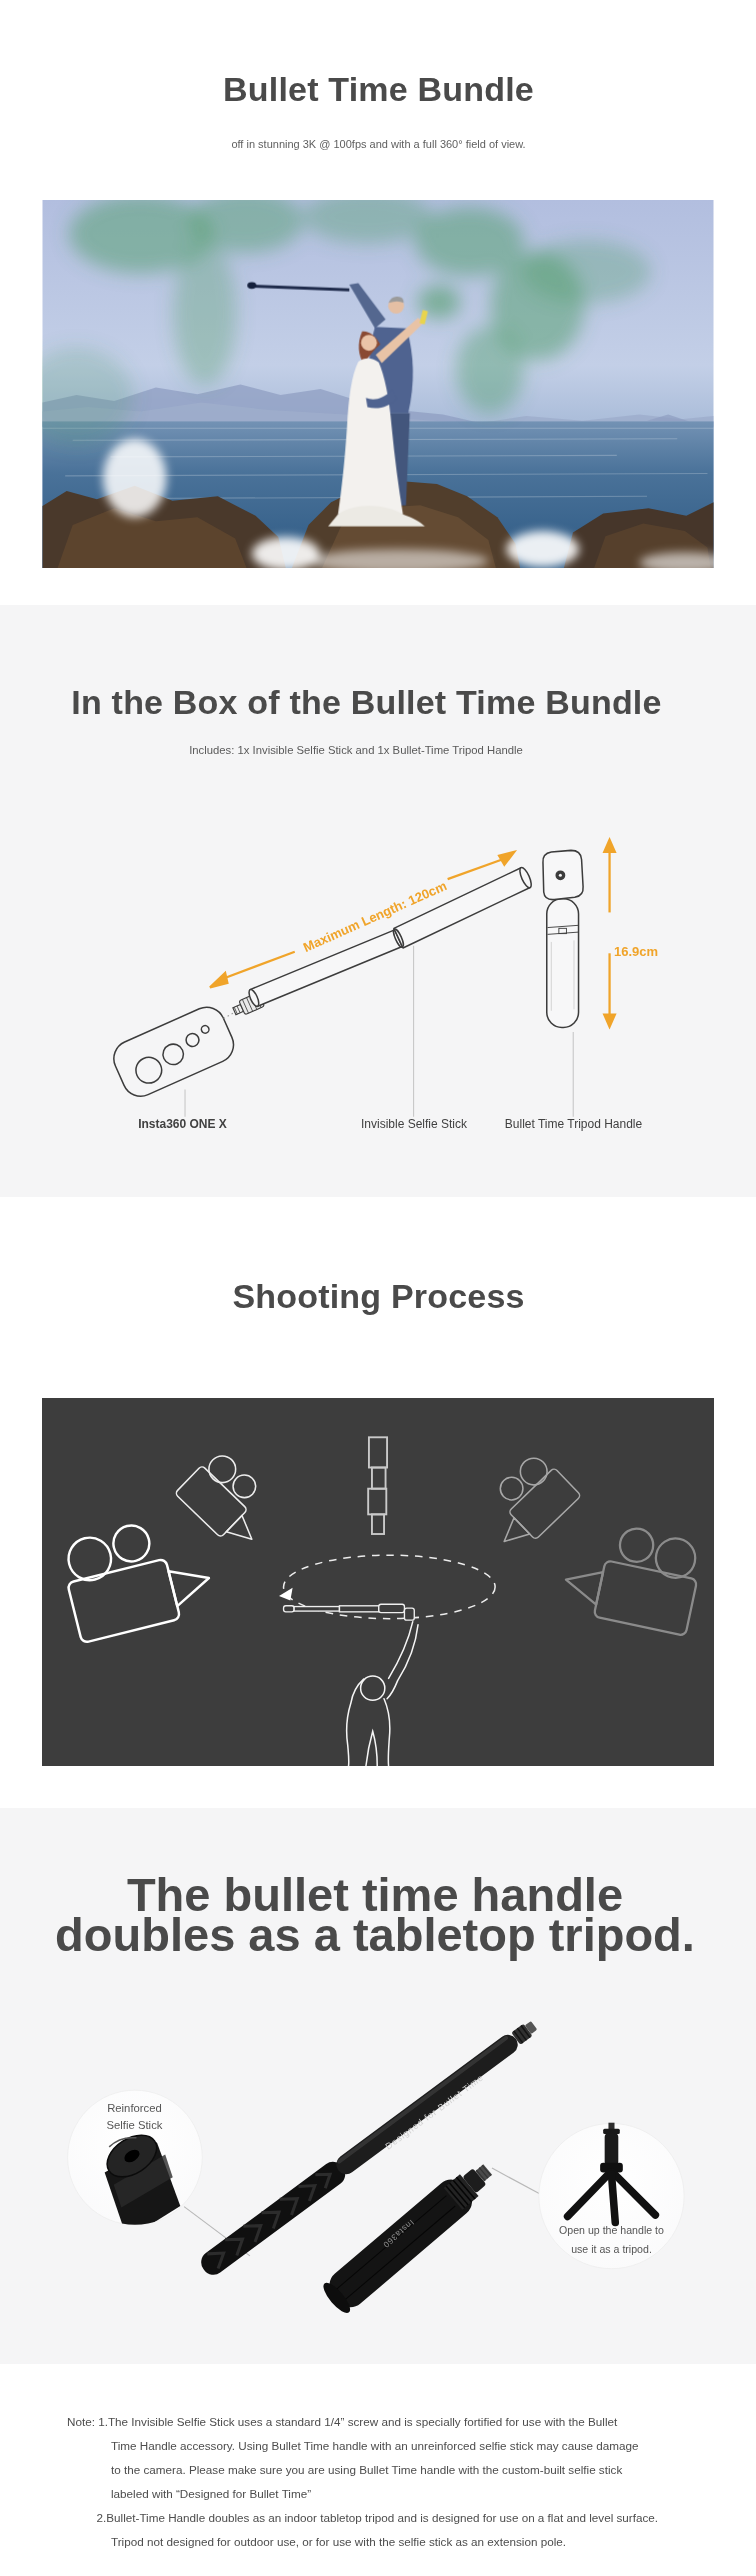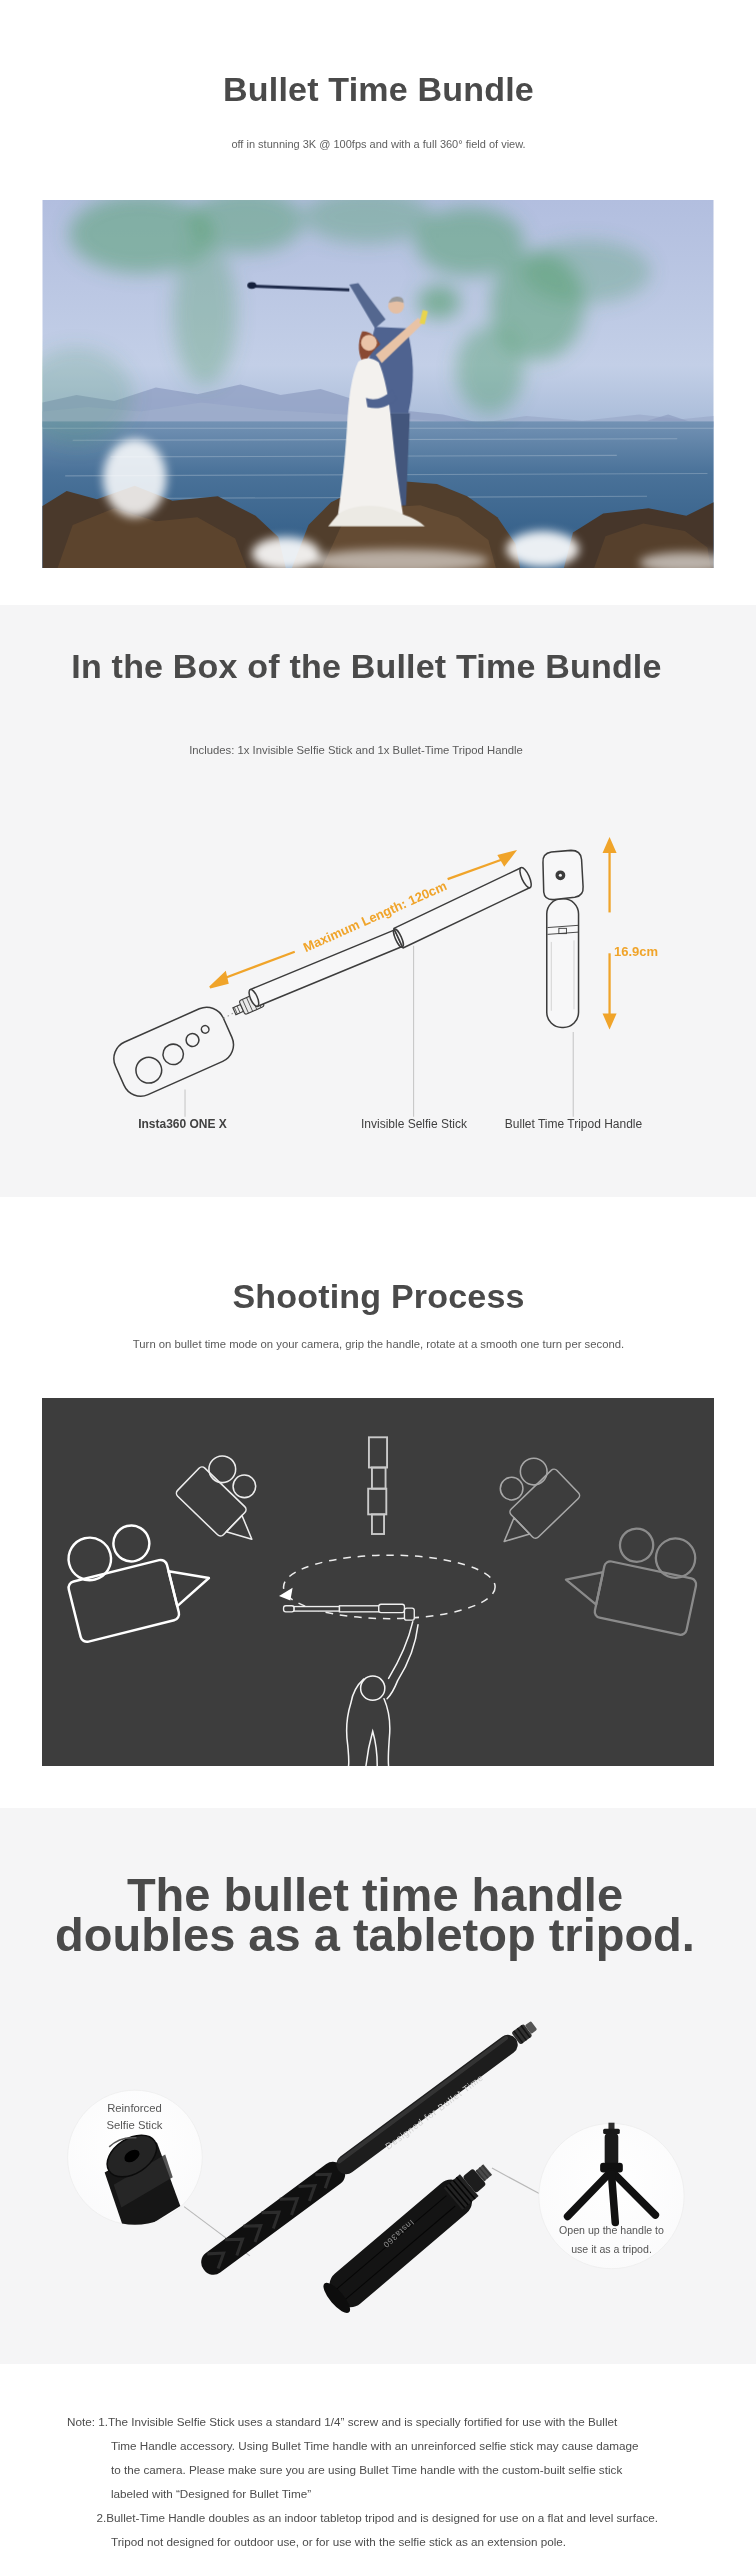--- a/index.html
+++ b/index.html
@@ -110,21 +110,21 @@
         <path d="M423,174 C416,190 418,206 425,217 C432,206 440,197 447,191 C441,180 432,173 423,174 Z" fill="#8a4a33"></path>
         <circle cx="432" cy="189" r="10.5" fill="#eac4a8"></circle>
         <path d="M418,214 C409,232 405,262 403,300 C400,345 396,382 391,416 L477,416 C471,380 466,341 462,300 C459,261 452,231 445,215 C436,208 426,208 418,214 Z" fill="#f3f1ee"></path>
         <path d="M391,416 C412,401 452,401 477,416 C491,421 500,426 506,432 L378,432 Z" fill="#eceae4"></path>
         <path d="M462,252 C450,264 438,266 428,262 L430,274 C445,278 459,273 469,263 Z" fill="#4f6390"></path>
       </g>
     </svg>
   </div>
 
   <div class="abs graysec" style="left:0;top:605px;width:757px;height:592px;"></div>
-  <h2 class="abs h-sec center" style="left:0;top:647px;width:733px;">In the Box of the Bullet Time Bundle</h2>
+  <h2 class="abs h-sec center" style="left:0;top:683px;width:733px;">In the Box of the Bullet Time Bundle</h2>
   <div class="abs sub2 center" style="left:12px;top:744px;width:688px;">Includes: 1x Invisible Selfie Stick and 1x Bullet-Time Tripod Handle</div>
 
   <div class="abs" style="left:42px;top:817px;width:672px;height:318px;">
     <svg width="672" height="318" viewBox="0 0 888 420">
       <g stroke="#c9c9c9" stroke-width="1.5">
         <line x1="189" y1="360" x2="189" y2="396"></line>
         <line x1="491" y1="170" x2="491" y2="396"></line>
         <line x1="702" y1="284" x2="702" y2="396"></line>
       </g>
 
@@ -186,21 +186,20 @@
   </div>
 
   <div class="abs dimtext" style="left:273px;top:909px;width:204px;font-size:13px;text-align:center;transform:rotate(-24deg);">Maximum Length: 120cm</div>
   <div class="abs dimtext" style="left:614px;top:931px;width:68px;font-size:13px;margin-top:13px;">16.9cm</div>
 
   <div class="abs dlabel center" style="left:107px;top:1117px;width:151px;font-weight:bold;">Insta360 ONE X</div>
   <div class="abs dlabel center" style="left:331px;top:1117px;width:166px;">Invisible Selfie Stick</div>
   <div class="abs dlabel center" style="left:475px;top:1117px;width:197px;">Bullet Time Tripod Handle</div>
 
   <h2 class="abs h-sec center" style="left:0;top:1277px;width:757px;">Shooting Process</h2>
-  <div class="abs sub2 center" style="left:0;top:1338px;width:757px;">Turn on bullet time mode on your camera, grip the handle, rotate at a smooth one turn per second.</div>
 
   <div class="abs" style="left:42px;top:1398px;width:672px;height:368px;background:#3d3d3d;overflow:hidden;">
     <svg width="672" height="368" viewBox="0 0 888 487">
       <defs>
         <g id="cam" fill="none" stroke="#ffffff" stroke-width="3" stroke-linejoin="round">
           <rect x="-62" y="-28" width="124" height="76" rx="8"></rect>
           <circle cx="-28" cy="-50" r="26"></circle>
           <circle cx="26" cy="-56" r="22"></circle>
           <polygon points="62,-12 108,8 62,32"></polygon>
         </g>

